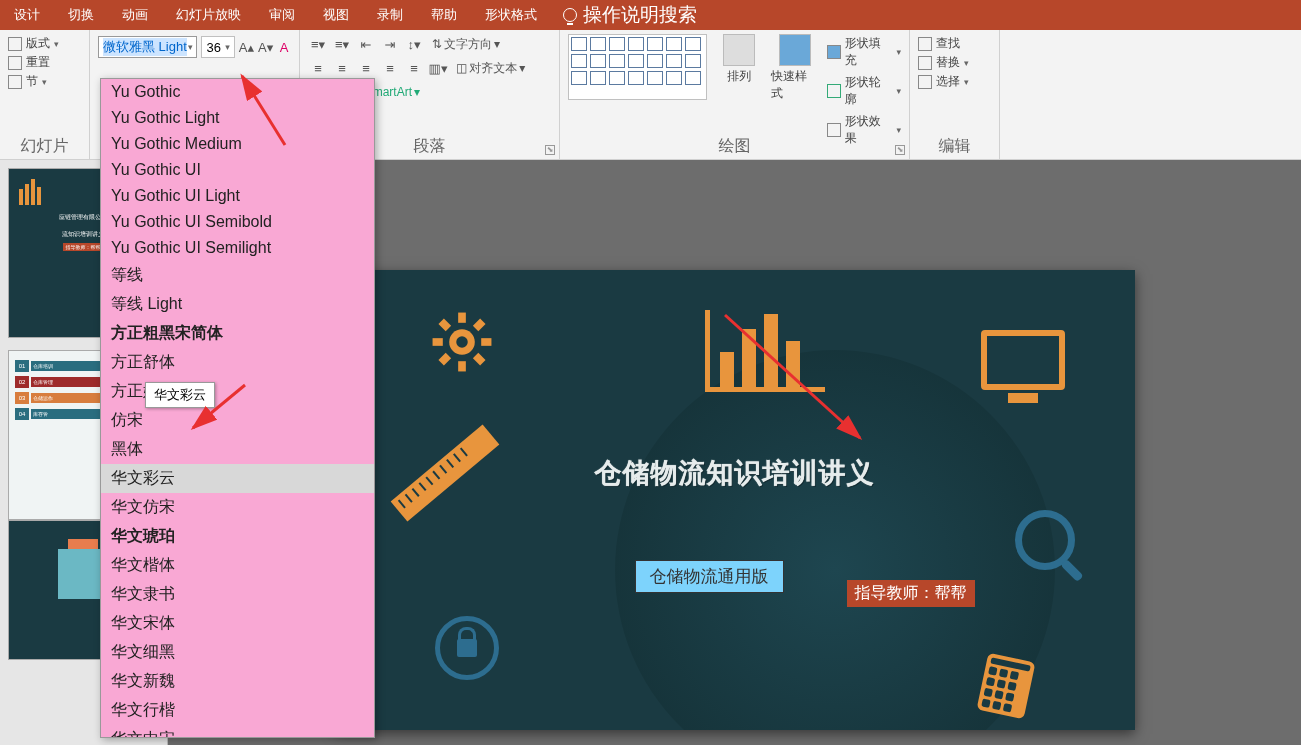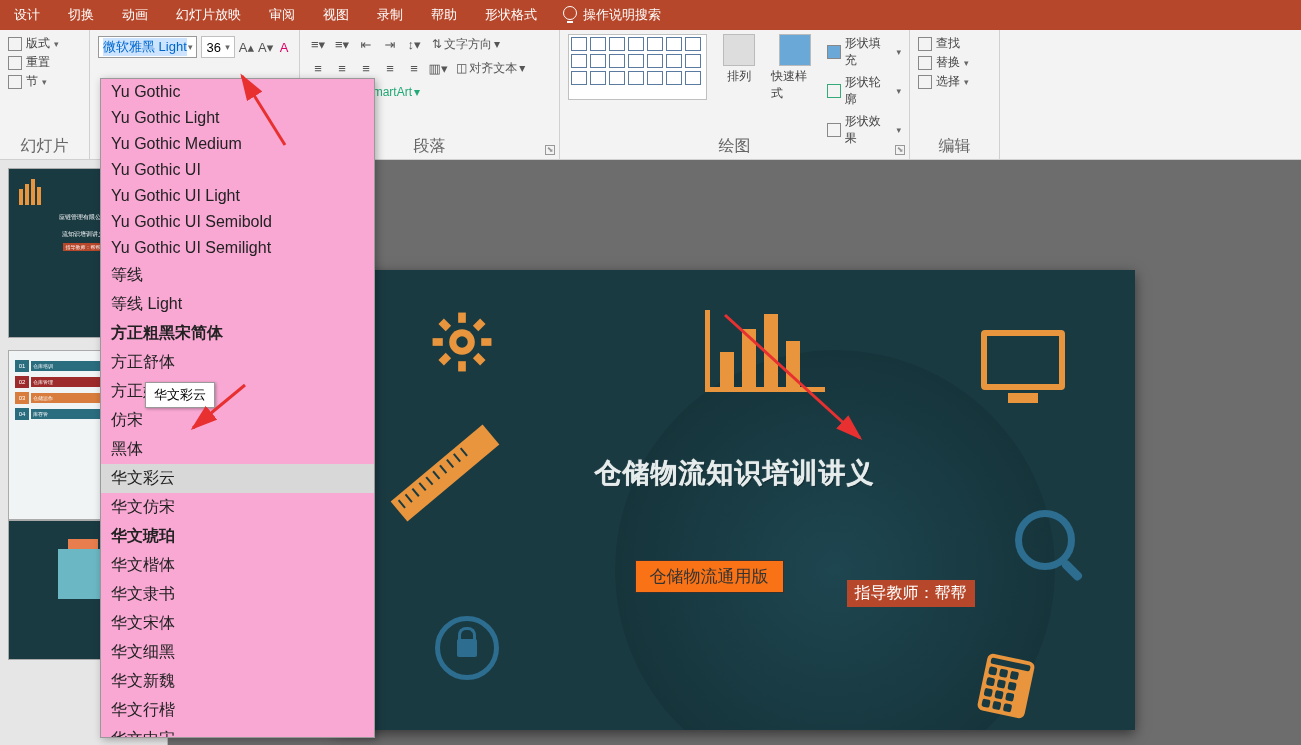--- a/index.html
+++ b/index.html
@@ -1,19 +1,19 @@
 <!DOCTYPE html>
 <html><head>
 <meta charset="utf-8">
 <style>
 *{margin:0;padding:0;box-sizing:border-box;font-family:"Microsoft YaHei",sans-serif}
 body{width:1301px;height:745px;background:#e6e6e6;overflow:hidden;position:relative}
 .tabs{height:30px;background:#b7472a;display:flex;align-items:center;color:#fff;font-size:13px}
 .tab{padding:16px 14px;height:30px;display:flex;align-items:center;cursor:pointer}
-.tell-me{display:flex;margin-left:12px;font-size:13px}
+.tell-me{display:flex;align-items:center;margin-left:12px;font-size:19px}
 .bulb{width:14px;height:14px;border-radius:50%;border:1.5px solid #fff;margin-right:6px;position:relative}
 .bulb:after{content:"";position:absolute;width:6px;height:2px;background:#fff;bottom:-4px;left:3px}
 .ribbon{height:130px;background:#f3f3f3;border-bottom:1px solid #d0d0d0;display:flex}
 .group{border-right:1px solid #d0d0d0;padding:4px 8px 0;display:flex;flex-direction:column;position:relative}
 .group-label{position:absolute;bottom:2px;left:0;right:0;text-align:center;font-size:16px;color:#666}
 .group-dlg{position:absolute;bottom:4px;right:4px;width:10px;height:10px;border:1px solid #999;font-size:8px;line-height:8px;text-align:center;color:#999}
 .slides-group{width:90px}
 .font-group{width:210px;padding-top:6px}
 .para-group{width:260px}
 .draw-group{width:350px}
@@ -59,21 +59,21 @@
 .lock-c{position:absolute;left:100px;bottom:50px;width:64px;height:64px;border:5px solid #2d6d8f;border-radius:50%;display:flex;align-items:center;justify-content:center}
 .lock{width:20px;height:18px;background:#2d6d8f;border-radius:2px;position:relative}
 .lock:before{content:"";position:absolute;width:12px;height:10px;border:3px solid #2d6d8f;border-bottom:none;border-radius:8px 8px 0 0;top:-12px;left:1px}
 .mag{position:absolute;right:60px;top:240px;width:60px;height:60px;border:7px solid #2d6d8f;border-radius:50%}
 .mag:after{content:"";position:absolute;width:24px;height:9px;background:#2d6d8f;bottom:-12px;right:-16px;transform:rotate(45deg);border-radius:4px}
 .calc{position:absolute;right:105px;bottom:15px;width:48px;height:58px;background:#e8953d;border-radius:6px;transform:rotate(12deg);padding:4px;display:flex;flex-direction:column;gap:3px}
 .calc-scr{height:12px;background:#1a3a42;border-radius:2px}
 .calc-keys{display:flex;flex-wrap:wrap;gap:3px}
 .ck{width:8px;height:8px;background:#1a3a42;border-radius:2px}
 .title-main{position:absolute;top:185px;left:0;right:0;text-align:center;font-size:27px;color:#e6ecec;font-weight:600;text-shadow:0 0 1px #fff,1px 1px 0 #0a2228;letter-spacing:1px}
-.sub-badge{position:absolute;top:290px;left:300px;background:#f97316;color:#333;padding:4px 14px;font-size:17px;border:1px solid #333}
+.sub-badge{position:absolute;top:290px;left:300px;background:#7dd3fc;color:#333;padding:4px 14px;font-size:17px;border:1px solid #333}
 .inst-badge{position:absolute;top:310px;right:160px;background:#b7472a;color:#fff;padding:3px 8px;font-size:16px}
 .font-dd{position:absolute;top:78px;left:100px;width:275px;background:#f9a8d4;border:1px solid #999;box-shadow:2px 2px 8px rgba(0,0,0,.3);z-index:100;max-height:660px;overflow-y:auto}
 .font-dd::-webkit-scrollbar{width:18px}
 .font-dd::-webkit-scrollbar-track{background:#f0f0f0;border-left:1px solid #ccc}
 .font-dd::-webkit-scrollbar-thumb{background:#c8c8c8;border:1px solid #aaa}
 .fopt{padding:4px 10px;font-size:16px;color:#222;cursor:pointer;position:relative}
 .fopt.hl{background:#d8d8d8}
 .fopt.bold{font-weight:700}
 .fopt.serif{font-family:serif}
 .tooltip{position:absolute;background:#fff;border:1px solid #999;padding:3px 8px;font-size:13px;white-space:nowrap;left:145px;top:382px;z-index:101;box-shadow:1px 1px 3px rgba(0,0,0,.3)}

